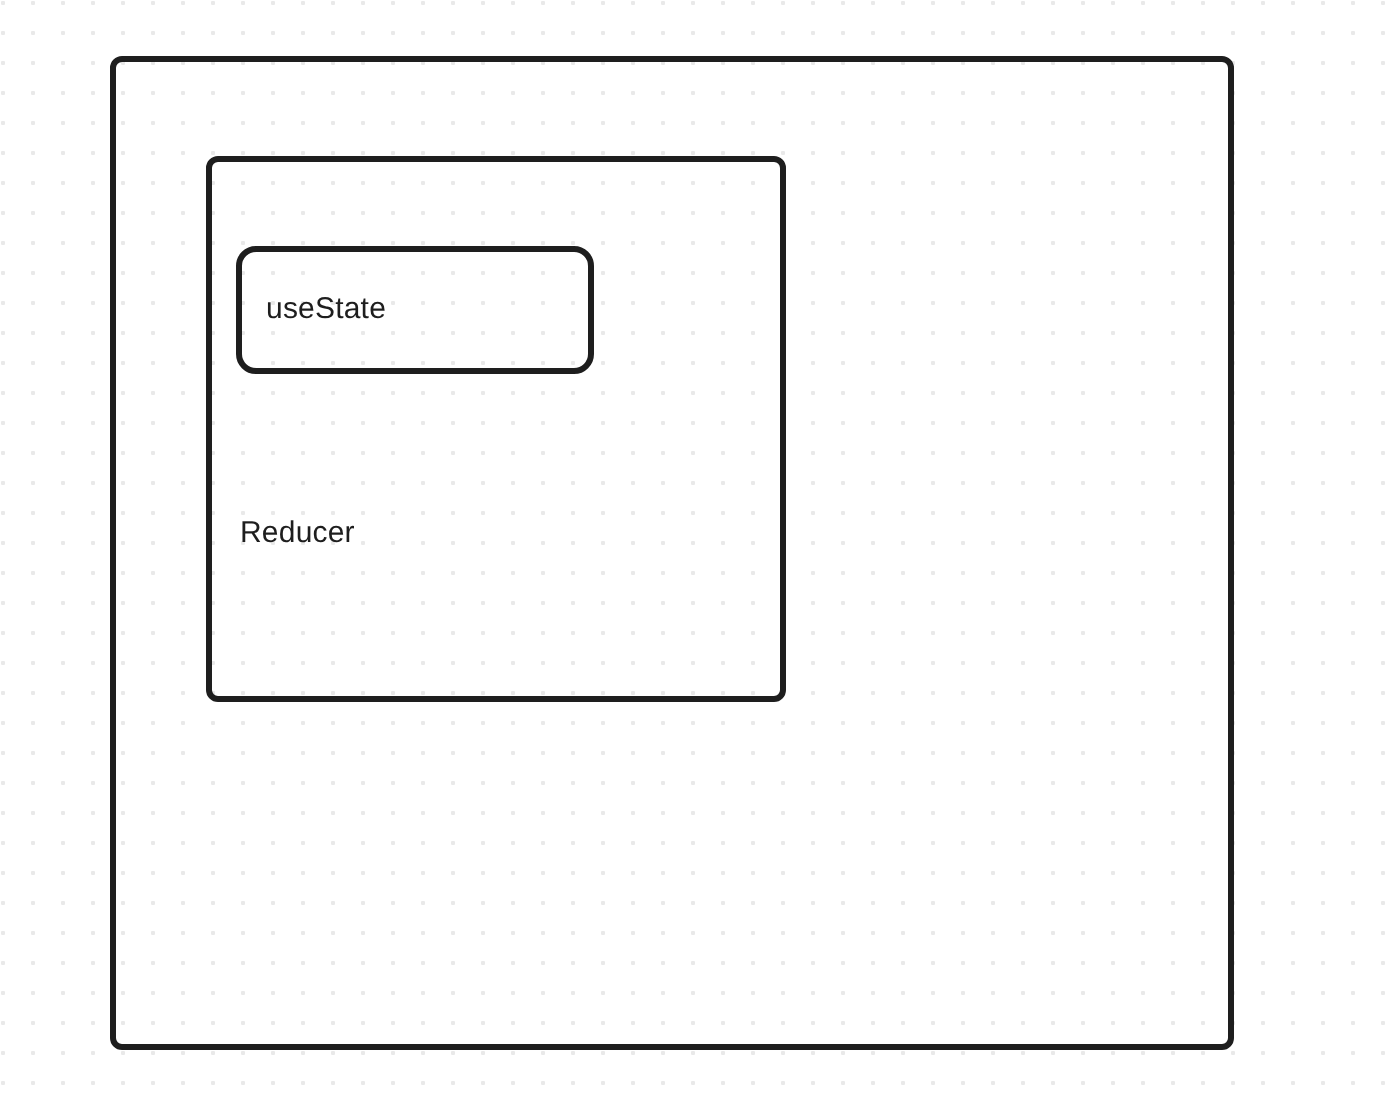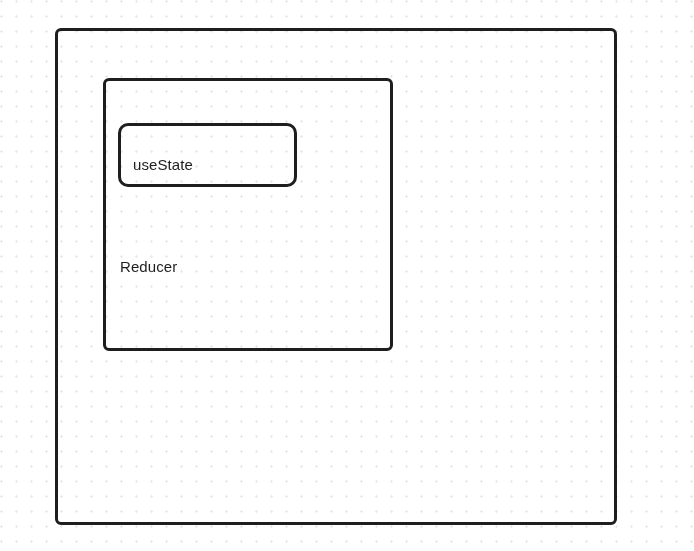--- a/index.html
+++ b/index.html
@@ -69,21 +69,20 @@
     font-size: 15px;
     line-height: 18px;
     letter-spacing: 0.1px;
     white-space: nowrap;
     font-weight: 400;
   }
 
   .label-usestate {
     left: 133px;
     top: 146px;
-    margin-top: 10px;
   }
 
   .label-reducer {
     left: 120px;
     top: 258px;
   }
 </style>
 </head>
 <body>
 

